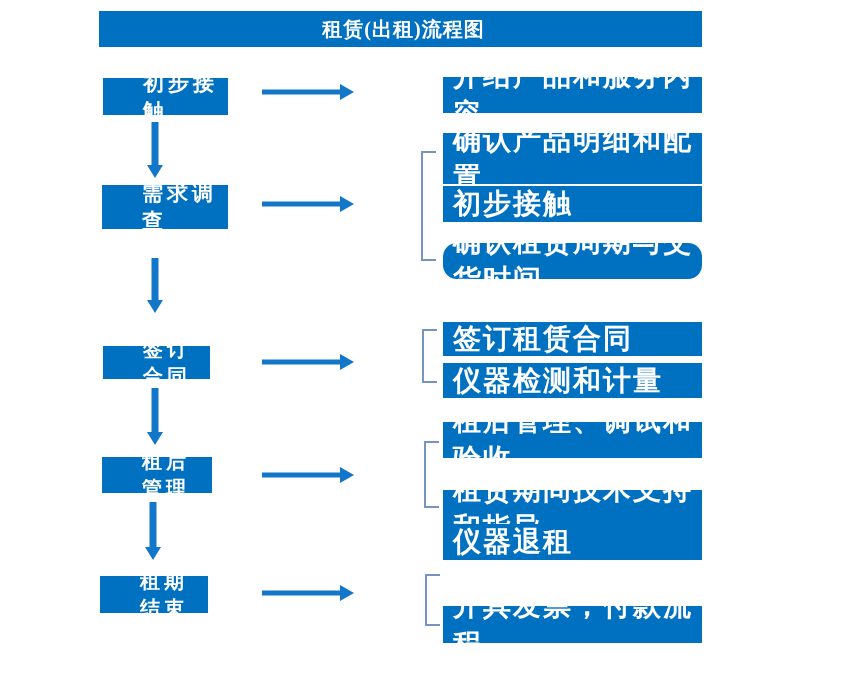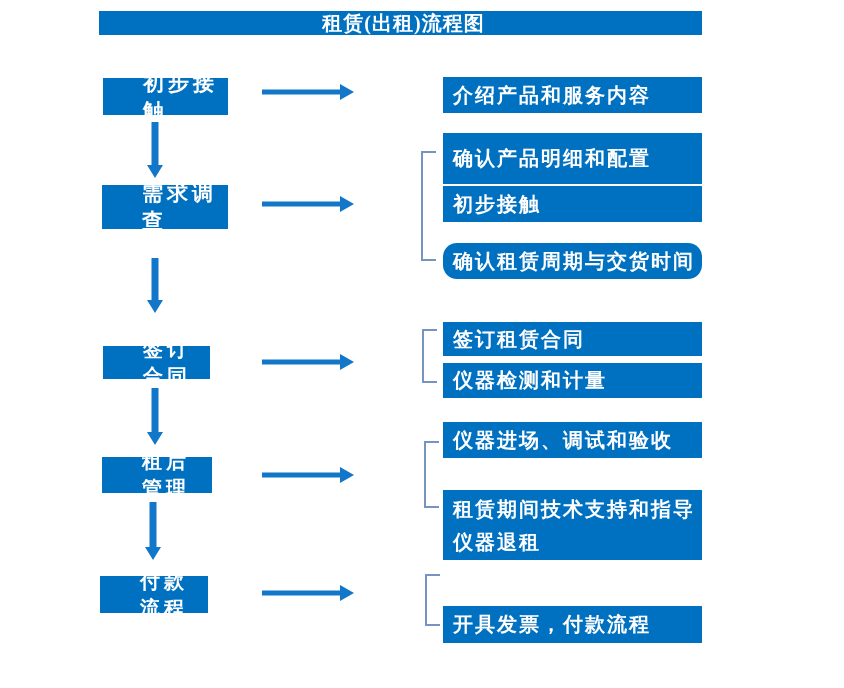--- a/index.html
+++ b/index.html
@@ -16,37 +16,37 @@
   }
   .box{
     position:absolute;
     background:var(--box);
     color:var(--text);
     font-weight:bold;
     display:flex;
     align-items:center;
   }
   .title-bar{
-    left:99px;top:11px;width:603px;height:24px;
+    left:99px;top:11px;width:603px;height:36px;
     justify-content:center;
     font-size:20px;letter-spacing:1px;padding-left:6px;
   }
   .step{
     justify-content:center;
     font-size:20px;letter-spacing:4px;padding-left:40px;
   }
   .step.s1{left:103px;top:78px;width:125px;height:37px;font-size:21px;}
   .step.s2{left:102px;top:185px;width:126px;height:44px;font-size:21px;}
   .step.s3{left:103px;top:346px;width:107px;height:33px;}
   .step.s4{left:102px;top:457px;width:110px;height:36px;}
   .step.s5{left:100px;top:576px;width:108px;height:37px;}
   .detail{
     left:443px;width:259px;height:36px;
     padding-left:10px;
-    font-size:20px;letter-spacing:2px;
+    font-size:28px;letter-spacing:2px;
     justify-content:flex-start;
   }
   .detail.d1{top:77px;}
   .detail.d2{top:133px;height:51px;}
   .detail.d3{top:186px;}
   .detail.d4{top:243px;border-radius:14px;}
   .detail.d5{top:322px;height:34px;}
   .detail.d6{top:363px;height:35px;}
   .detail.d7{top:422px;}
   .detail.d8{top:490px;height:38px;}
@@ -60,29 +60,29 @@
 <body>
 
 <div class="canvas">
 
   <div class="box title-bar">租赁(出租)流程图</div>
 
   <div class="box step s1">初步接触</div>
   <div class="box step s2">需求调查</div>
   <div class="box step s3">签订合同</div>
   <div class="box step s4">租后管理</div>
-  <div class="box step s5">付款流程</div>
+  <div class="box step s5">租期结束</div>
 
   <div class="box detail d1">介绍产品和服务内容</div>
   <div class="box detail d2">确认产品明细和配置</div>
   <div class="box detail d3">初步接触</div>
   <div class="box detail d4">确认租赁周期与交货时间</div>
   <div class="box detail d5">签订租赁合同</div>
   <div class="box detail d6">仪器检测和计量</div>
-  <div class="box detail d7">仪器进场、调试和验收</div>
+  <div class="box detail d7">租后管理、调试和验收</div>
   <div class="box detail d8">租赁期间技术支持和指导</div>
   <div class="box detail d9">仪器退租</div>
   <div class="box detail d10">开具发票，付款流程</div>
 
   <svg class="connector h-arrow" style="left:262px;top:84px;" width="92" height="16">
     <polygon points="0,5.5 78,5.5 78,0 92,8 78,16 78,10.5 0,10.5"></polygon>
   </svg>
   <svg class="connector h-arrow" style="left:262px;top:196px;" width="92" height="16">
     <polygon points="0,5.5 78,5.5 78,0 92,8 78,16 78,10.5 0,10.5"></polygon>
   </svg>

